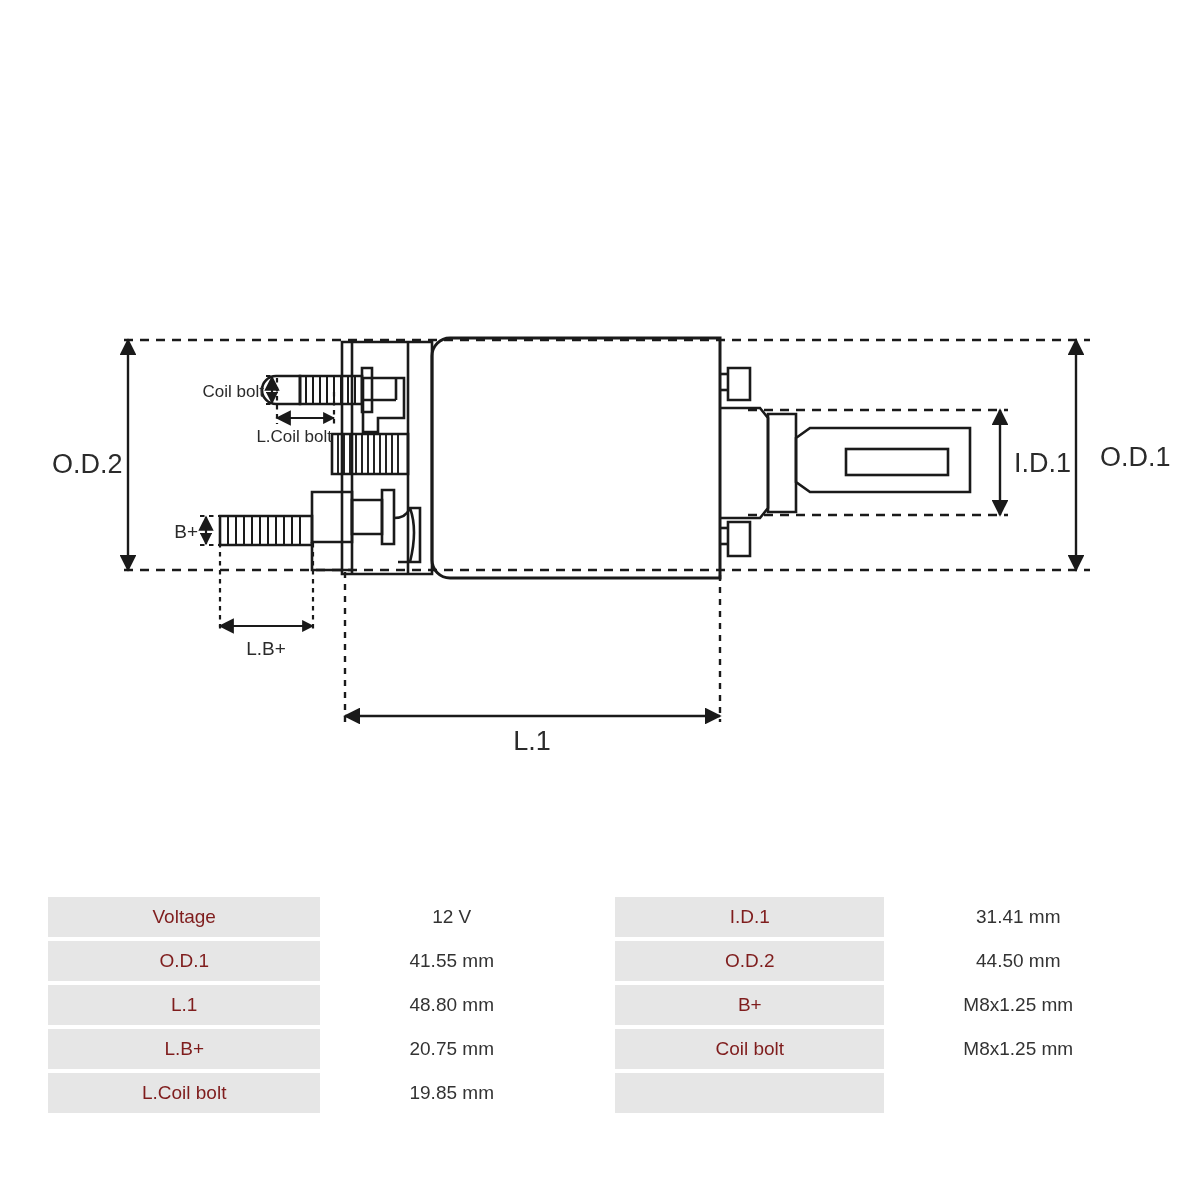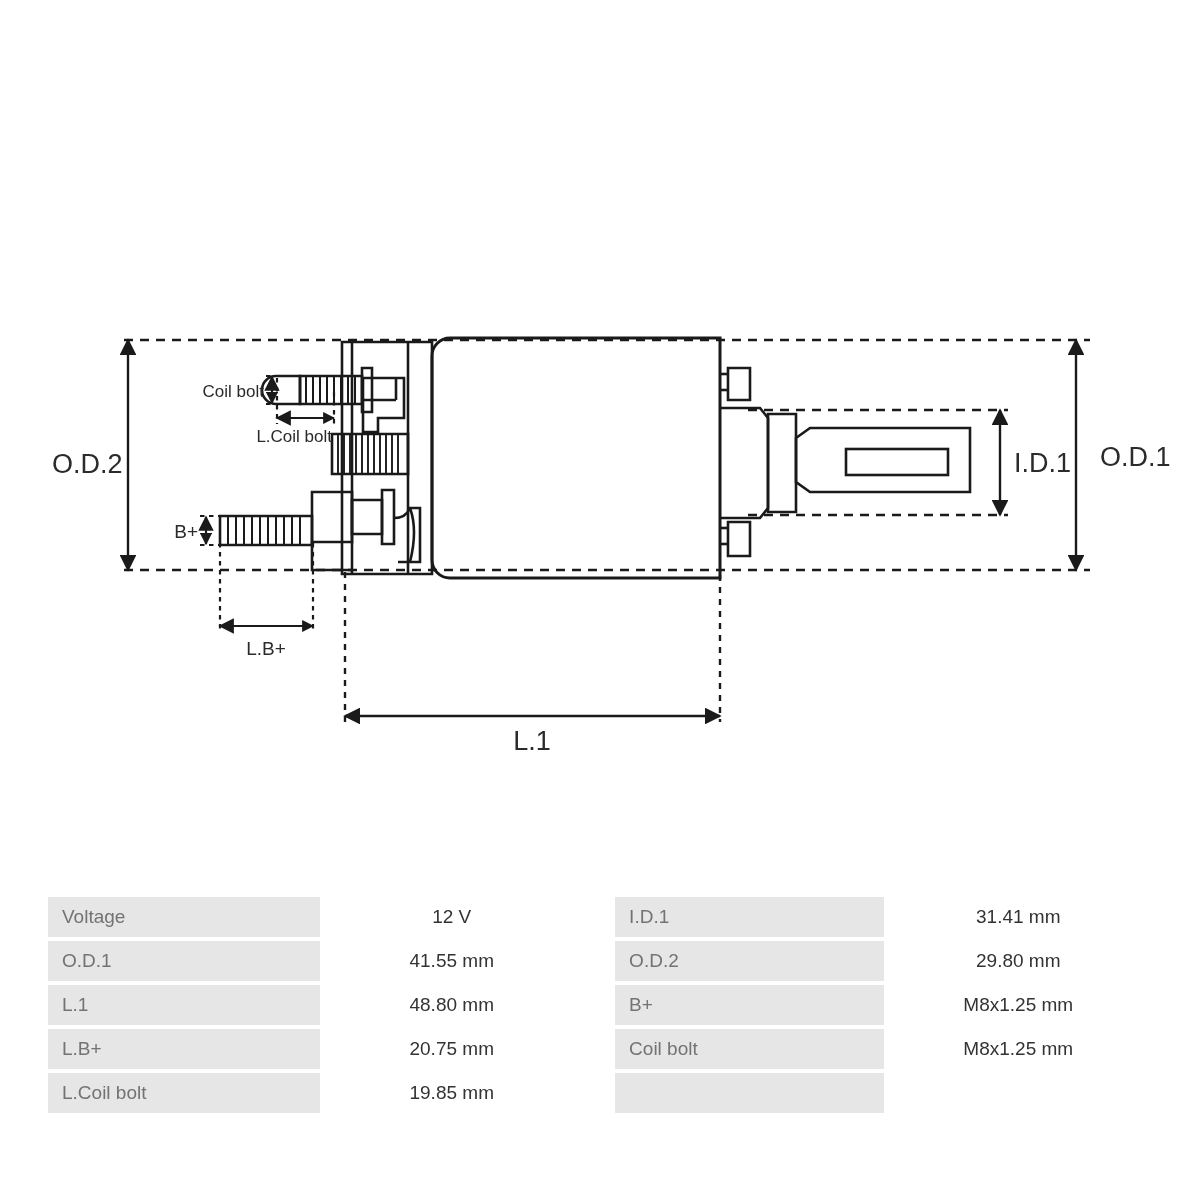--- a/index.html
+++ b/index.html
@@ -54,22 +54,22 @@
     font-size: 19px;
   }
   #spec-table td {
     height: 34px;
     padding: 3px 14px;
     vertical-align: middle;
     white-space: nowrap;
   }
   td.cell-label {
     background: #e6e6e6;
-    color: #737373;
-    text-align: left;
+    color: #7f1d1d;
+    text-align: center;
     width: 282px;
   }
   td.cell-value {
     background: #ffffff;
     color: #333333;
     text-align: center;
     width: 270px;
   }
   td.cell-empty-label {
     background: #e6e6e6;
@@ -277,21 +277,21 @@
         <td class="cell-value">12 V</td>
         <td class="spacer"></td>
         <td class="cell-label">I.D.1</td>
         <td class="cell-value">31.41 mm</td>
       </tr>
       <tr>
         <td class="cell-label">O.D.1</td>
         <td class="cell-value">41.55 mm</td>
         <td class="spacer"></td>
         <td class="cell-label">O.D.2</td>
-        <td class="cell-value">29.80 mm</td>
+        <td class="cell-value">44.50 mm</td>
       </tr>
       <tr>
         <td class="cell-label">L.1</td>
         <td class="cell-value">48.80 mm</td>
         <td class="spacer"></td>
         <td class="cell-label">B+</td>
         <td class="cell-value">M8x1.25 mm</td>
       </tr>
       <tr>
         <td class="cell-label">L.B+</td>

